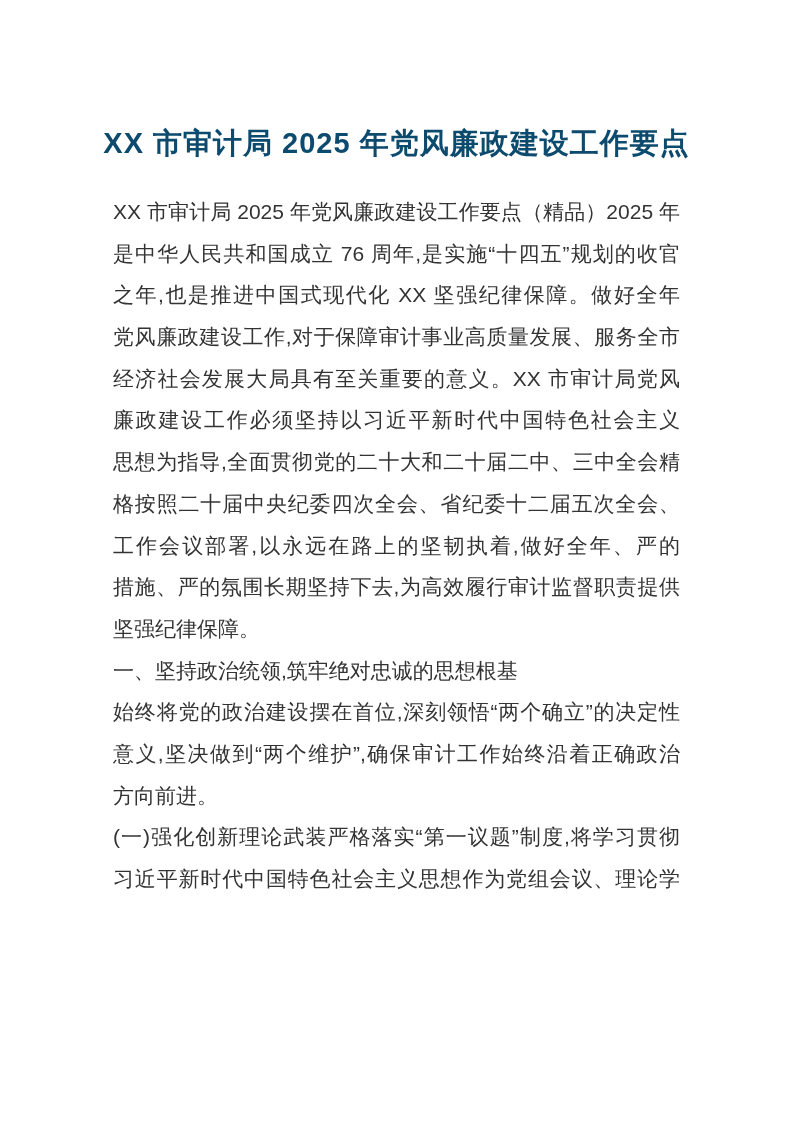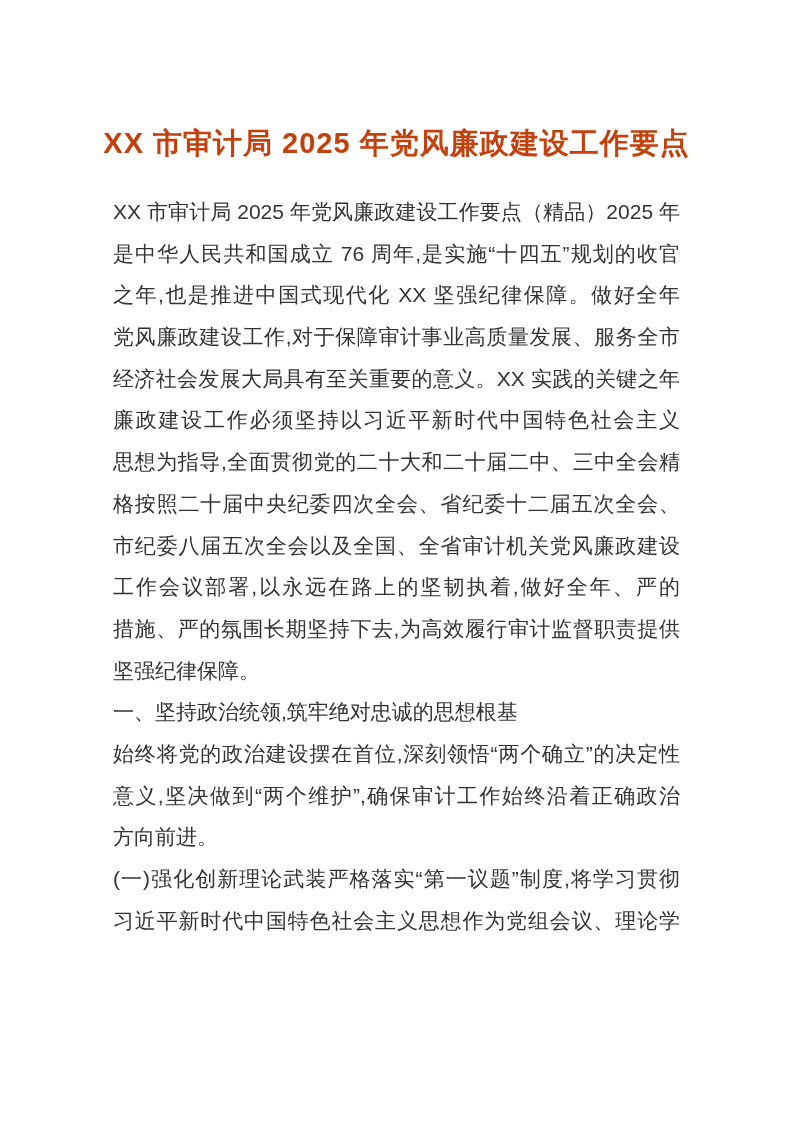--- a/index.html
+++ b/index.html
@@ -16,21 +16,21 @@
     box-sizing: border-box;
   }
   .doc-title {
     margin: 0;
     padding: 118px 60px 0 60px;
     text-align: center;
     font-family: "Liberation Sans", "DejaVu Sans", sans-serif;
     font-weight: 700;
     font-size: 29px;
     line-height: 51px;
-    color: #c2410c;
+    color: #0c4a6e;
     letter-spacing: 1px;
   }
   .doc-body {
     margin: 22px 113px 0 113px;
     font-family: Liberation Sans, sans-serif;
     font-size: 21px;
     line-height: 41.7px;
     color: #333333;
   }
   .paragraph {
@@ -56,25 +56,24 @@
 <div class="page">
   <h1 class="doc-title">
     <div>XX 市审计局 2025 年党风廉政建设工作要点</div>
   </h1>
   <div class="doc-body" id="doc-body">
       <div class="paragraph">
         <div class="line">XX 市审计局 2025 年党风廉政建设工作要点（精品）2025 年</div>
         <div class="line">是中华人民共和国成立 76 周年,是实施“十四五”规划的收官</div>
         <div class="line">之年,也是推进中国式现代化 XX 坚强纪律保障。做好全年</div>
         <div class="line">党风廉政建设工作,对于保障审计事业高质量发展、服务全市</div>
-        <div class="line">经济社会发展大局具有至关重要的意义。XX 实践的关键之年</div>
+        <div class="line">经济社会发展大局具有至关重要的意义。XX 市审计局党风</div>
         <div class="line">廉政建设工作必须坚持以习近平新时代中国特色社会主义</div>
         <div class="line">思想为指导,全面贯彻党的二十大和二十届二中、三中全会精</div>
         <div class="line">格按照二十届中央纪委四次全会、省纪委十二届五次全会、</div>
-        <div class="line">市纪委八届五次全会以及全国、全省审计机关党风廉政建设</div>
         <div class="line">工作会议部署,以永远在路上的坚韧执着,做好全年、严的</div>
         <div class="line">措施、严的氛围长期坚持下去,为高效履行审计监督职责提供</div>
         <div class="line no-justify">坚强纪律保障。</div>
       </div>
       <div class="paragraph heading">
         <div class="line no-justify">一、坚持政治统领,筑牢绝对忠诚的思想根基</div>
       </div>
       <div class="paragraph">
         <div class="line">始终将党的政治建设摆在首位,深刻领悟“两个确立”的决定性</div>
         <div class="line">意义,坚决做到“两个维护”,确保审计工作始终沿着正确政治</div>

